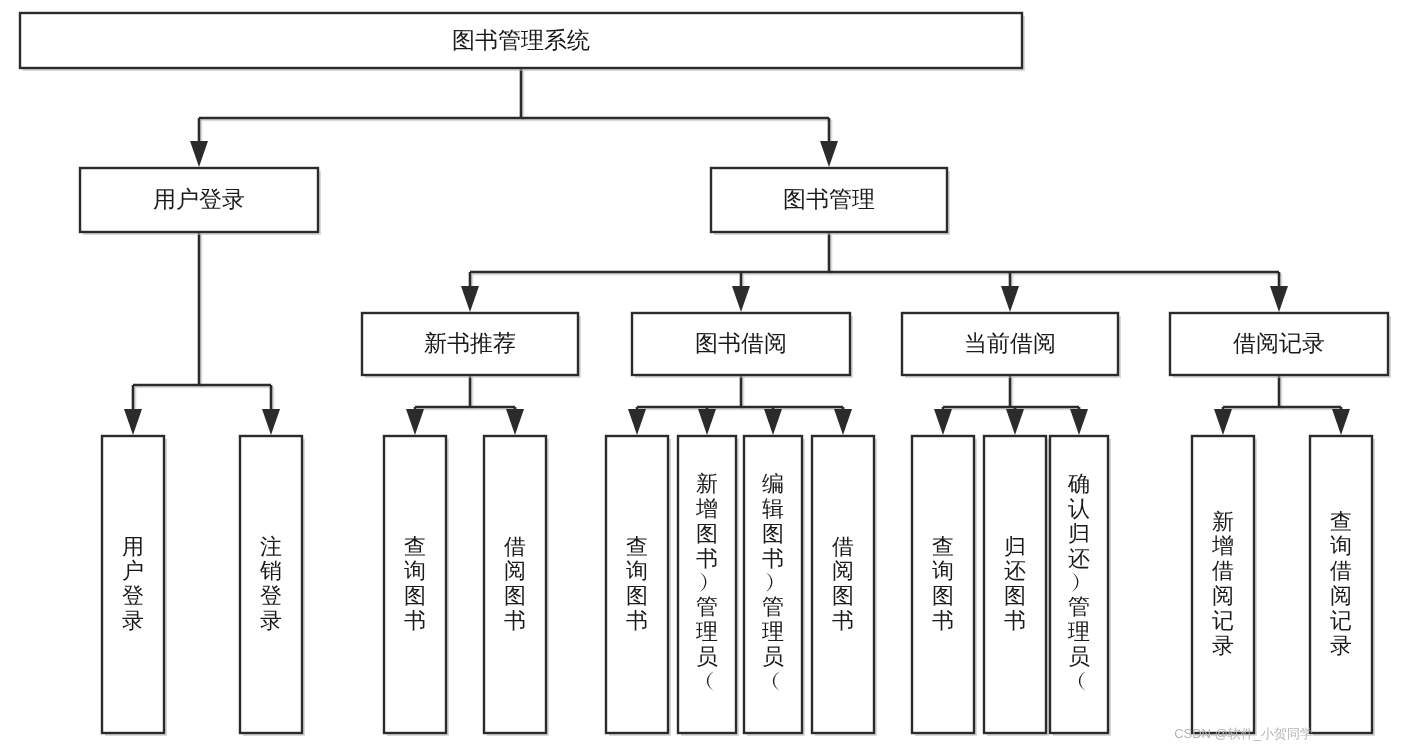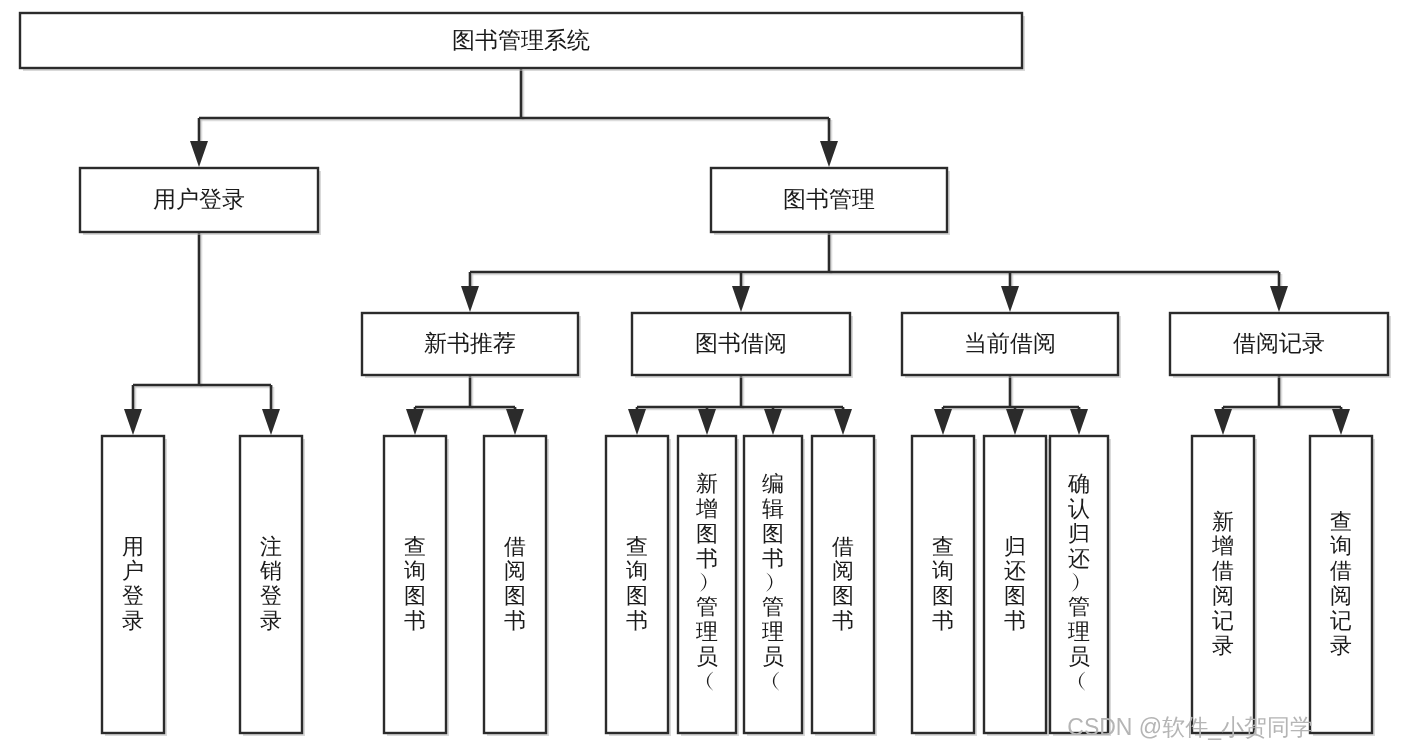--- a/index.html
+++ b/index.html
@@ -81,21 +81,21 @@
     transform: rotate(90deg);
     display: block;
     line-height: 1.0;
     margin: 1px 0;
   }
   .watermark {
     position: absolute;
     right: 8px;
     bottom: 4px;
     font-family: "Liberation Sans", "DejaVu Sans", sans-serif;
-    font-size: 23px;
+    font-size: 13px;
     color: #b5b5b5;
     white-space: nowrap;
     pointer-events: none;
   }
 </style>
 </head>
 <body>
 
 <div id="diagram-root">
 

